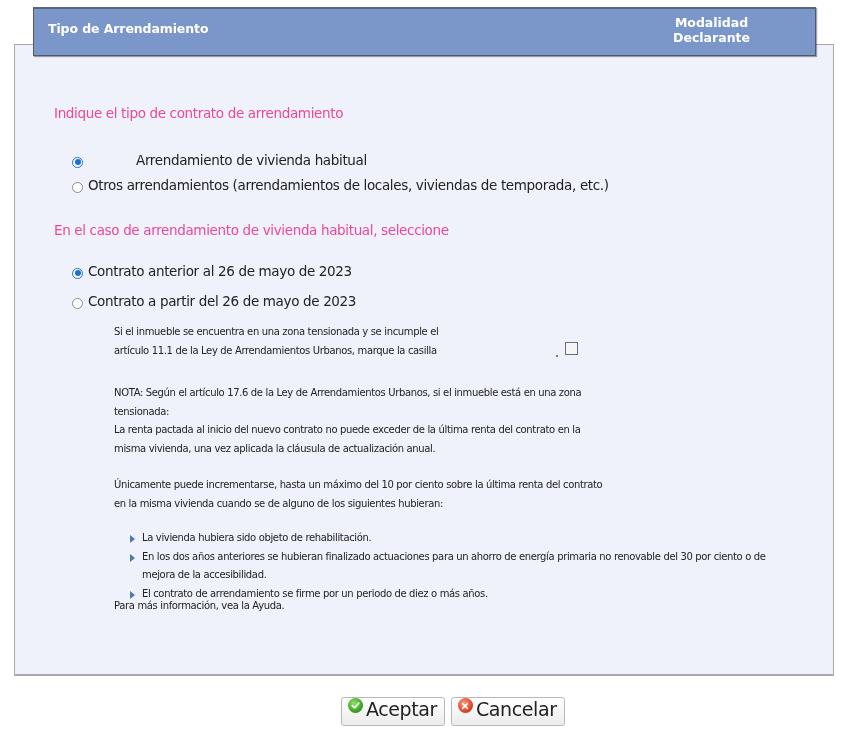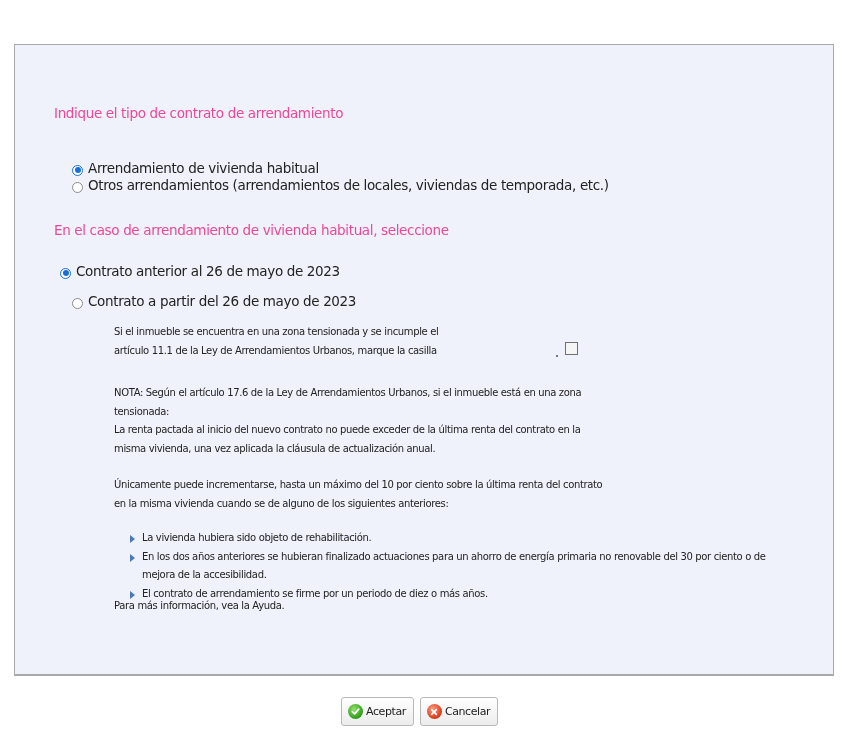--- a/index.html
+++ b/index.html
@@ -155,23 +155,23 @@
       display: flex;
       gap: 6px;
     }
     .btn {
       height: 29px;
       box-sizing: border-box;
       border: 1px solid #b8b8b8;
       border-radius: 3px;
       background: linear-gradient(#ffffff, #ececec);
       display: flex;
-      align-items: center;
+      align-items: flex-start;
       padding: 0 7px 0 6px;
-      font-size: 11px;
+      font-size: 19px;
       letter-spacing: -0.4px;
       color: #222;
       cursor: pointer;
     }
     .btn .ico {
       width: 15px;
       height: 15px;
       border-radius: 50%;
       margin-right: 3px;
       display: flex;
@@ -186,36 +186,43 @@
       background: radial-gradient(circle at 40% 35%, #ff9a7a, #d9381b 70%);
     }
   </style>
 </head>
 <body>
 
 <div class="root">
 
   <div class="panel"></div>
 
+  <div class="header">
+    <span class="header-title">Tipo de Arrendamiento</span>
+    <div class="header-mode">
+      <div>Modalidad</div>
+      <div>Declarante</div>
+    </div>
+  </div>
 
   <div class="text" style="left:54px; top:105px;">Indique el tipo de contrato de arrendamiento</div>
 
-  <div class="radio-row" style="left:72px; top:160px;">
+  <div class="radio-row" style="left:72px; top:152px;gap:48px;">
     <span class="radio checked"></span>
     <span>Arrendamiento de vivienda habitual</span>
   </div>
 
   <div class="radio-row" style="left:72px; top:177px;">
     <span class="radio"></span>
     <span>Otros arrendamientos (arrendamientos de locales, viviendas de temporada, etc.)</span>
   </div>
 
   <div class="text" style="left:54px; top:222px;">En el caso de arrendamiento de vivienda habitual, seleccione</div>
 
-  <div class="radio-row" style="left:60px; top:263px;align-items:center;">
+  <div class="radio-row" style="left:72px; top:263px;align-items:center;">
     <span class="radio checked"></span>
     <span>Contrato anterior al 26 de mayo de 2023</span>
   </div>
 
   <div class="radio-row" style="left:72px; top:293px;">
     <span class="radio"></span>
     <span>Contrato a partir del 26 de mayo de 2023</span>
   </div>
 
   <div class="para" style="top:323px;">
@@ -227,21 +234,21 @@
 
   <div class="para" style="top:384px;">
     <p>NOTA: Según el artículo 17.6 de la Ley de Arrendamientos Urbanos, si el inmueble está en una zona</p>
     <p>tensionada:</p>
     <p>La renta pactada al inicio del nuevo contrato no puede exceder de la última renta del contrato en la</p>
     <p>misma vivienda, una vez aplicada la cláusula de actualización anual.</p>
   </div>
 
   <div class="para" style="top:476px; width:640px;">
     <p style="white-space:nowrap;">Únicamente puede incrementarse, hasta un máximo del 10 por ciento sobre la última renta del contrato</p>
-    <p>en la misma vivienda cuando se de alguno de los siguientes anteriores:</p>
+    <p>en la misma vivienda cuando se de alguno de los siguientes hubieran:</p>
     <ul class="bullets">
       <li>
         <span class="arrow"></span>
         <span>La vivienda hubiera sido objeto de rehabilitación.</span>
       </li>
       <li style="width:628px;">
         <span class="arrow"></span>
         <span>En los dos años anteriores se hubieran finalizado actuaciones para un ahorro de energía primaria no renovable del 30 por ciento o de mejora de la accesibilidad.</span>
       </li>
       <li>

